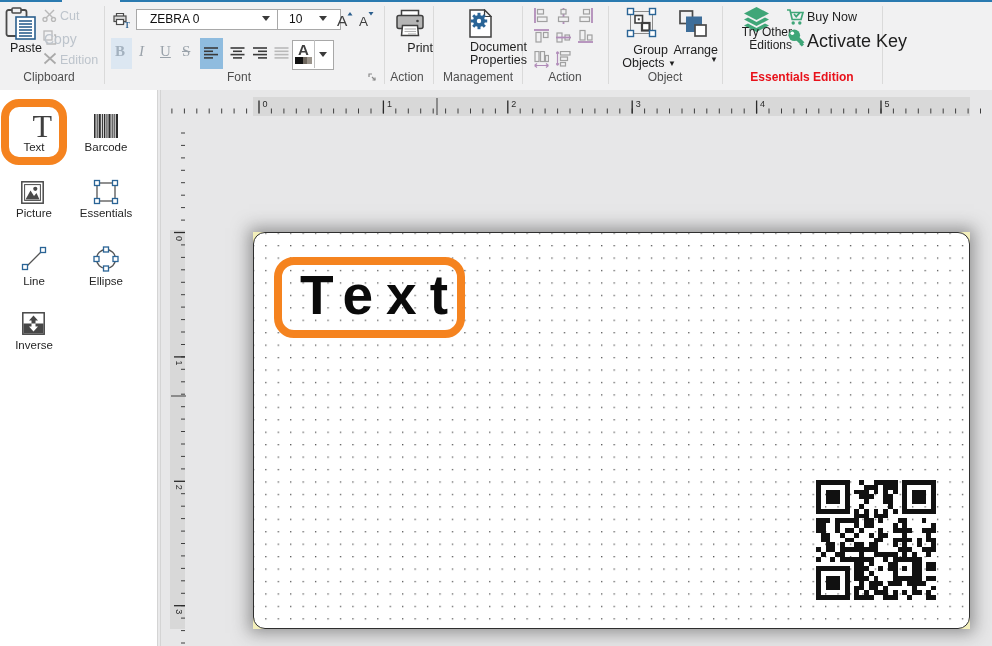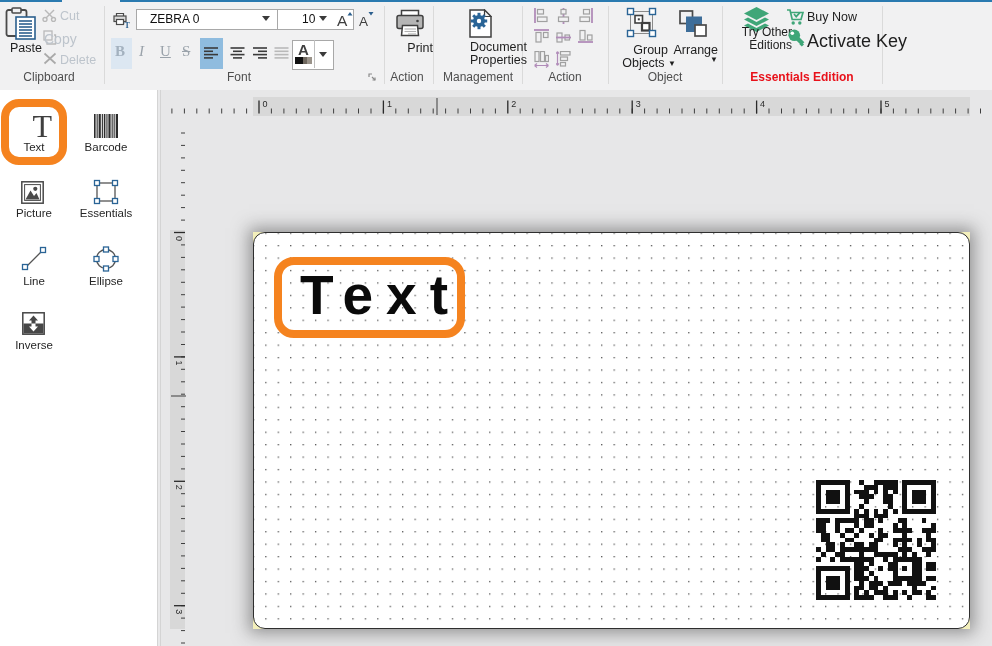--- a/index.html
+++ b/index.html
@@ -56,32 +56,32 @@
     </g>
   </svg>
 <svg class="a" style="left:43px;top:52px" width="14" height="13" viewBox="0 0 14 13">
 <g stroke="#a9a9a9" stroke-width="1.7">
       <line x1="1.5" y1="1.5" x2="12.5" y2="11.5"></line>
       <line x1="12.5" y1="1.5" x2="1.5" y2="11.5"></line>
     </g>
   </svg>
 <div class="a gray" style="left:60px;top:9px;font-size:12.5px">Cut</div>
 <div class="a gray" style="left:44px;top:31px;font-size:14px">Copy</div>
-<div class="a gray" style="left:60px;top:53px;font-size:12.5px">Delete</div>
+<div class="a gray" style="left:60px;top:53px;font-size:12.5px">Edition</div>
 <svg class="a" style="left:113px;top:12px" width="17" height="16" viewBox="0 0 17 16">
 <g fill="none" stroke="#4a4a4a" stroke-width="1.2">
 <path d="M3.5 4 V1.5 H10.5 V4"></path>
 <rect x="1" y="4" width="12" height="5.5" fill="#dadada"></rect>
 <rect x="3.5" y="7.5" width="7" height="5" fill="#fff"></rect>
 </g>
 <text x="11.5" y="15.5" font-size="8" font-weight="bold" fill="#2b5f8e" font-family="Liberation Serif,serif">T</text>
   </svg>
 <div class="a" style="left:136px;top:9px;width:135px;height:19px;background:#fff;border:1px solid #a8a8a8;font-size:12px;color:#101010;line-height:19px;padding-left:13px">ZEBRA 0</div>
 <div class="a" style="left:262px;top:16px;width:0;height:0;border-left:4px solid transparent;border-right:4px solid transparent;border-top:5px solid #3a3a3a"></div>
-<div class="a" style="left:277px;top:9px;width:51px;height:19px;background:#fff;border:1px solid #a8a8a8;font-size:12px;color:#101010;line-height:19px;padding-left:24px">10</div>
+<div class="a" style="left:277px;top:9px;width:51px;height:19px;background:#fff;border:1px solid #a8a8a8;font-size:12px;color:#101010;line-height:19px;padding-left:11px">10</div>
 <div class="a" style="left:319px;top:16px;width:0;height:0;border-left:4px solid transparent;border-right:4px solid transparent;border-top:5px solid #3a3a3a"></div>
 <svg class="a" style="left:337px;top:10px" width="17" height="18" viewBox="0 0 17 18">
 <text x="0" y="16" font-size="15.5" fill="#3f3f3f" font-family="Liberation Sans,sans-serif">A</text>
 <path d="M10.5 5.5 L13 2 L15.5 5.5 Z" fill="#2b5f8e"></path>
   </svg>
 <svg class="a" style="left:358px;top:10px" width="17" height="18" viewBox="0 0 17 18">
 <text x="1" y="16" font-size="13.5" fill="#3f3f3f" font-family="Liberation Sans,sans-serif">A</text>
 <path d="M10.5 2 L15.5 2 L13 5.5 Z" fill="#2b5f8e"></path>
   </svg>
 <div class="a" style="left:111px;top:38px;width:21px;height:31px;background:#dce7f2"></div>

